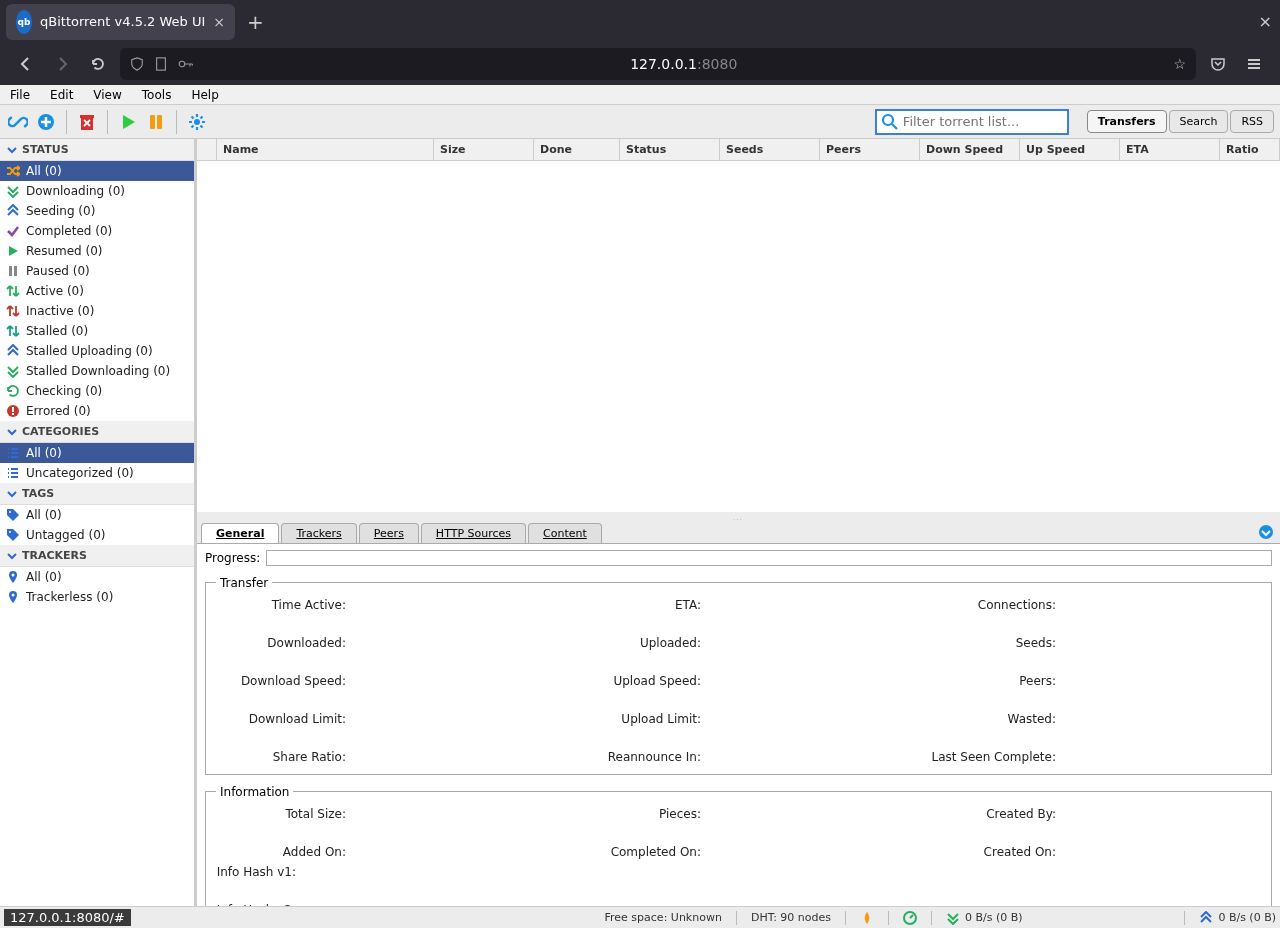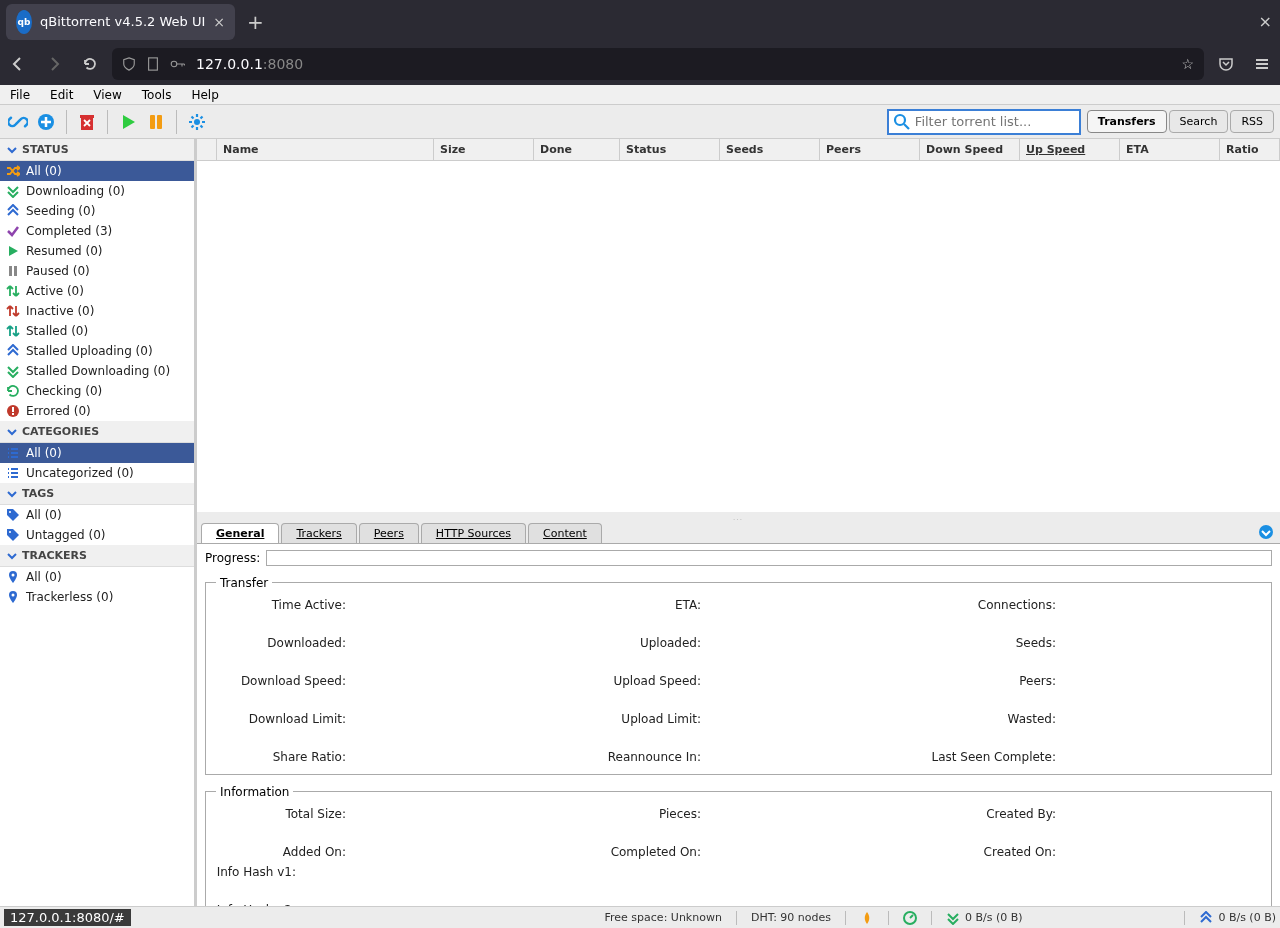--- a/index.html
+++ b/index.html
@@ -6,41 +6,41 @@
 html, body { width: 1280px; height: 928px; overflow: hidden; background: #fff; }
 
 
 .browser-chrome { background: #2b2a33; height: 85px; display: flex; flex-direction: column; }
 .tab-bar { height: 44px; display: flex; align-items: center; padding: 0 6px; position: relative; }
 .tab { background: #42414d; border-radius: 6px; height: 36px; display: flex; align-items: center; padding: 0 10px; color: #fbfbfe; font-size: 13px; gap: 8px; min-width: 200px; }
 .tab-favicon { width: 16px; height: 24px; background: #1a6cc7; border-radius: 50%; display: flex; align-items: center; justify-content: center; color: white; font-size: 9px; font-weight: bold; }
 .tab-close { color: #ccc; font-size: 14px; margin-left: auto; cursor: pointer; }
 .new-tab { color: #ccc; font-size: 20px; margin-left: 12px; cursor: pointer; }
 .window-close { position: absolute; right: 8px; color: #ccc; font-size: 16px; cursor: pointer; }
-.nav-bar { height: 42px; display: flex; align-items: center; padding: 0 4px; gap: 8px; }
+.nav-bar { height: 42px; display: flex; align-items: center; padding: 0 12px; gap: 8px; text-align: center; }
 .nav-btn { width: 28px; height: 28px; display: flex; align-items: center; justify-content: center; color: #ccc; border-radius: 4px; cursor: pointer; font-size: 16px; }
 .nav-btn.disabled { color: #666; }
 .url-bar { flex: 1; background: #1c1b22; border-radius: 6px; height: 32px; display: flex; align-items: center; padding: 0 10px; color: #fbfbfe; font-size: 14px; gap: 10px; }
 .url-icons { display: flex; gap: 10px; color: #999; font-size: 14px; }
 .url-text { flex: 1; color: #fbfbfe; }
 .url-port { color: #888; }
 .url-star { color: #ccc; }
 
 
 .menu-bar { background: #f0f0f0; border-bottom: 1px solid #ccc; height: 20px; display: flex; align-items: center; font-size: 12px; }
 .menu-item { padding: 2px 10px; cursor: pointer; }
 
 
 .toolbar { background: #ececec; height: 34px; display: flex; align-items: center; padding: 0 6px; gap: 4px; border-bottom: 1px solid #ccc; position: relative; }
 .tool-btn { width: 24px; height: 24px; display: flex; align-items: center; justify-content: center; cursor: pointer; border-radius: 3px; }
 .tool-sep { width: 1px; height: 24px; background: #bbb; margin: 0 4px; }
 .search-wrap { margin-left: auto; display: flex; align-items: center; border: 2px solid #3b7fd6; background: #fff; padding: 2px 4px; }
 .search-wrap svg { margin-right: 4px; }
 .search-input { border: none; outline: none; font-size: 13px; width: 160px; }
-.view-tabs { display: flex; gap: 2px; margin-left: 2px; }
+.view-tabs { display: flex; gap: 2px; margin-left: 14px; }
 .view-tab { background: #e8e8e8; border: 1px solid #aaa; border-radius: 4px; padding: 4px 10px; font-size: 11px; cursor: pointer; }
 .view-tab.active { background: #f5f5f5; font-weight: bold; border-color: #888; }
 
 
 .main { display: flex; height: 767px; }
 .sidebar { width: 197px; background: #fff; border-right: 3px solid #ccc; overflow-y: auto; font-size: 12px; }
 .side-header { background: #f0f0f0; padding: 4px 6px; font-weight: bold; font-size: 11px; color: #444; display: flex; align-items: center; gap: 4px; border-bottom: 1px solid #ddd; }
 .side-item { padding: 3px 6px; display: flex; align-items: center; gap: 6px; cursor: pointer; color: #222; }
 .side-item.selected { background: #3b5998; color: #fff; }
 .side-icon { width: 14px; height: 14px; display: flex; align-items: center; justify-content: center; flex-shrink: 0; }
@@ -51,21 +51,21 @@
 .table-header { display: flex; background: #f0f0f0; border-bottom: 1px solid #ccc; height: 22px; font-size: 11px; font-weight: bold; color: #333; }
 .th { padding: 4px 6px; border-right: 1px solid #ccc; overflow: hidden; }
 .th-check { width: 20px; }
 .th-name { flex: 1; min-width: 190px; }
 .th-size { width: 100px; }
 .th-done { width: 86px; }
 .th-status { width: 100px; }
 .th-seeds { width: 100px; }
 .th-peers { width: 100px; }
 .th-down { width: 100px; }
-.th-up { width: 100px; text-decoration: underline; }
+.th-up { width: 100px; }
 .th-eta { width: 100px; }
 .th-ratio { width: 60px; }
 .table-body { flex: 1; background: #fff; min-height: 270px; }
 
 
 .hsplit { height: 8px; background: #ececec; text-align: center; font-size: 10px; color: #666; cursor: row-resize; letter-spacing: 2px; }
 
 
 .detail-tabs { display: flex; background: #ececec; padding: 3px 4px 0 4px; gap: 2px; position: relative; }
 .detail-tab { background: #e0e0e0; border: 1px solid #aaa; border-bottom: none; border-radius: 4px 4px 0 0; padding: 3px 14px; font-size: 11px; cursor: pointer; text-decoration: underline; }
@@ -244,21 +244,21 @@
           </svg>
         </span>
         <span>Seeding (0)</span>
       </div>
       <div class="side-item">
         <span class="side-icon">
           <svg width="14" height="14" viewBox="0 0 14 14">
             <path d="M2 7l4 4 6-8" stroke="#8e44ad" stroke-width="2.5" fill="none"></path>
           </svg>
         </span>
-        <span>Completed (3)</span>
+        <span>Completed (0)</span>
       </div>
       <div class="side-item">
         <span class="side-icon">
           <svg width="14" height="14" viewBox="0 0 14 14">
             <path d="M3 2L12 7L3 12Z" fill="#27ae60"></path>
           </svg>
         </span>
         <span>Resumed (0)</span>
       </div>
       <div class="side-item">

